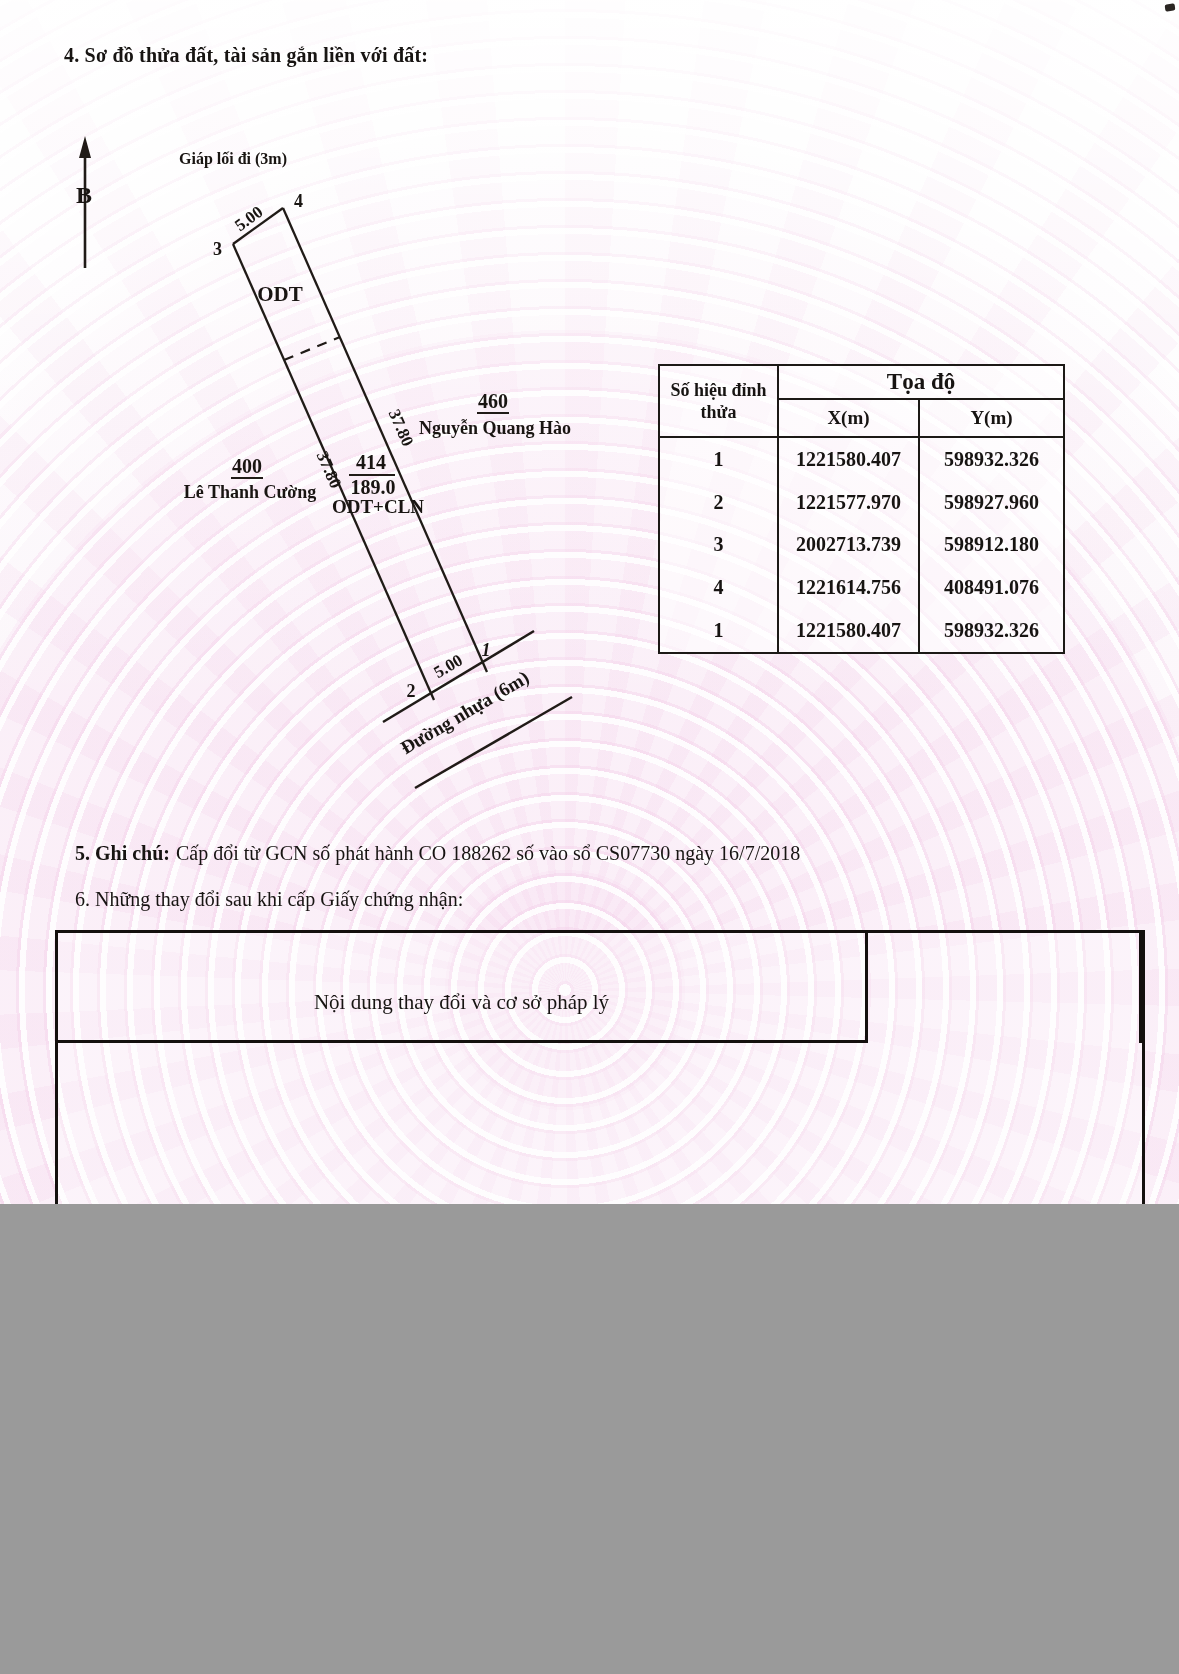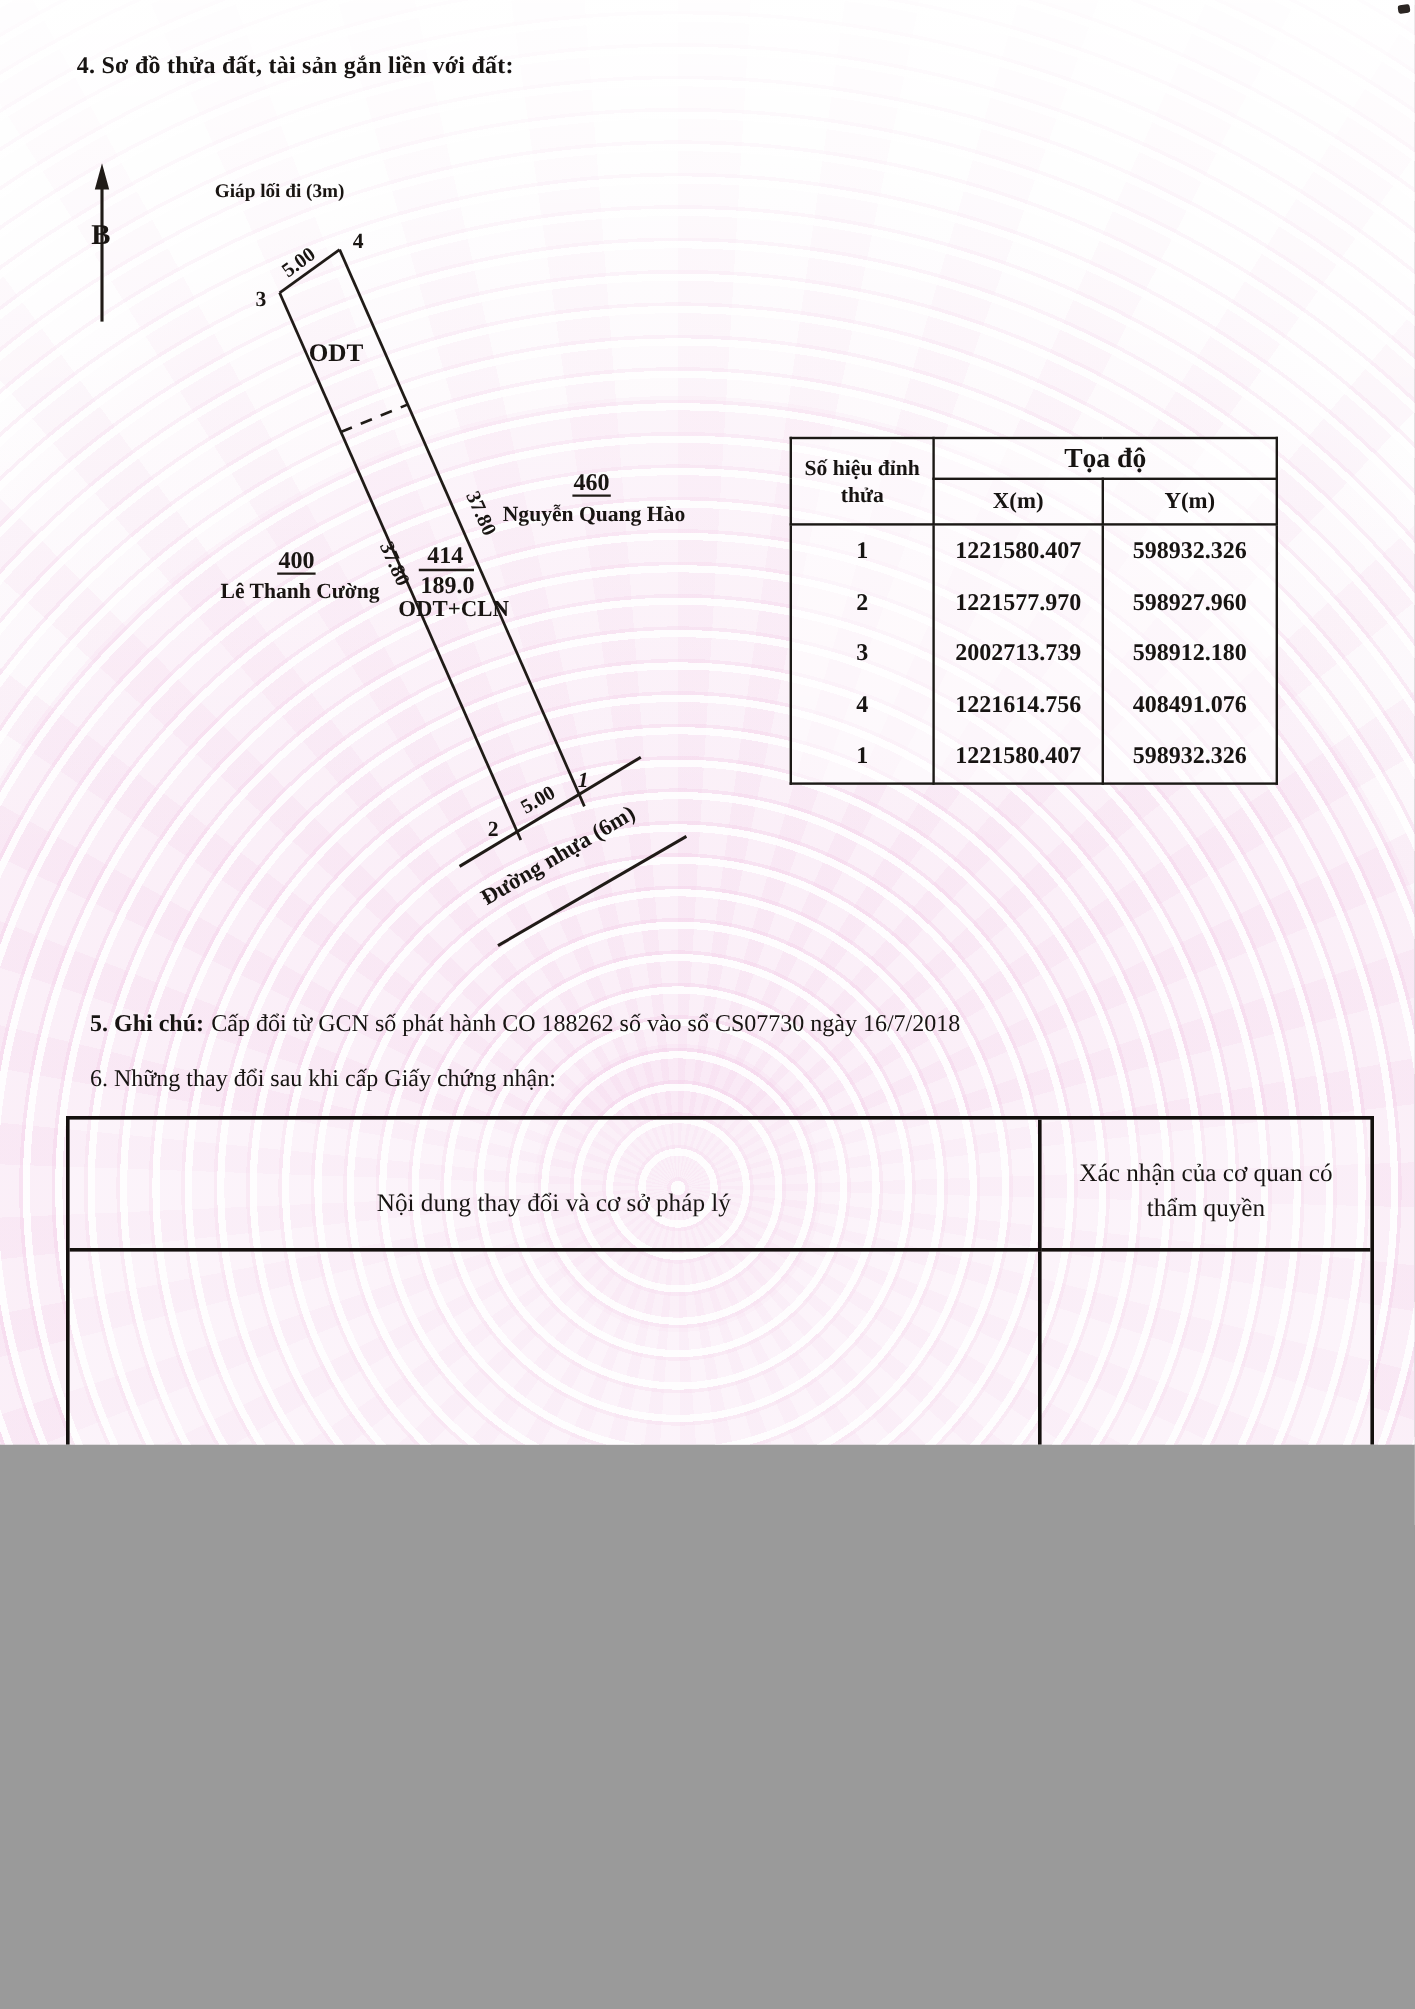--- a/index.html
+++ b/index.html
@@ -154,19 +154,16 @@
     </table>
 
   <div class="abs sec5">
     <b>5. Ghi chú:</b><span>Cấp đổi từ GCN số phát hành CO 188262 số vào sổ CS07730 ngày 16/7/2018</span>
   </div>
 
   <div class="abs sec6-title">6. Những thay đổi sau khi cấp Giấy chứng nhận:</div>
 
   <div class="abs changes-table">
     <div class="cell ct-h-left">Nội dung thay đổi và cơ sở pháp lý</div>
-    <div class="cell ct-h-right">
-      <div class="inner">Xác nhận của cơ quan có thẩm quyền</div>
-    </div>
     <div class="cell ct-b-left"></div>
     <div class="cell"></div>
   </div>
 </div>
 
 </body></html>

